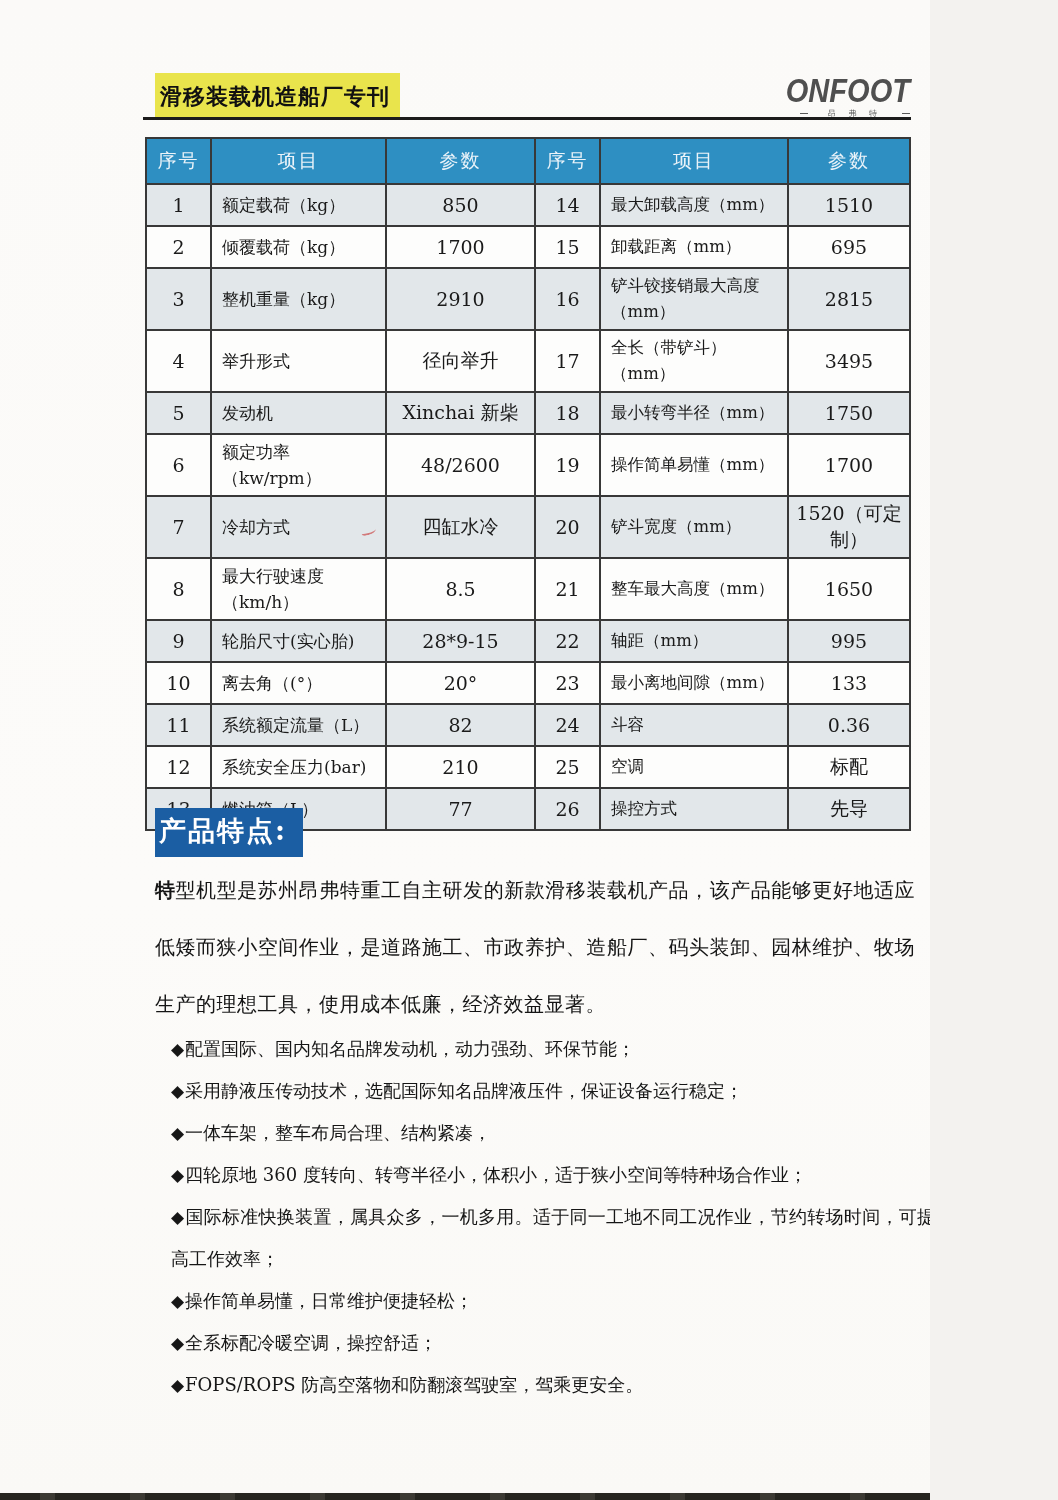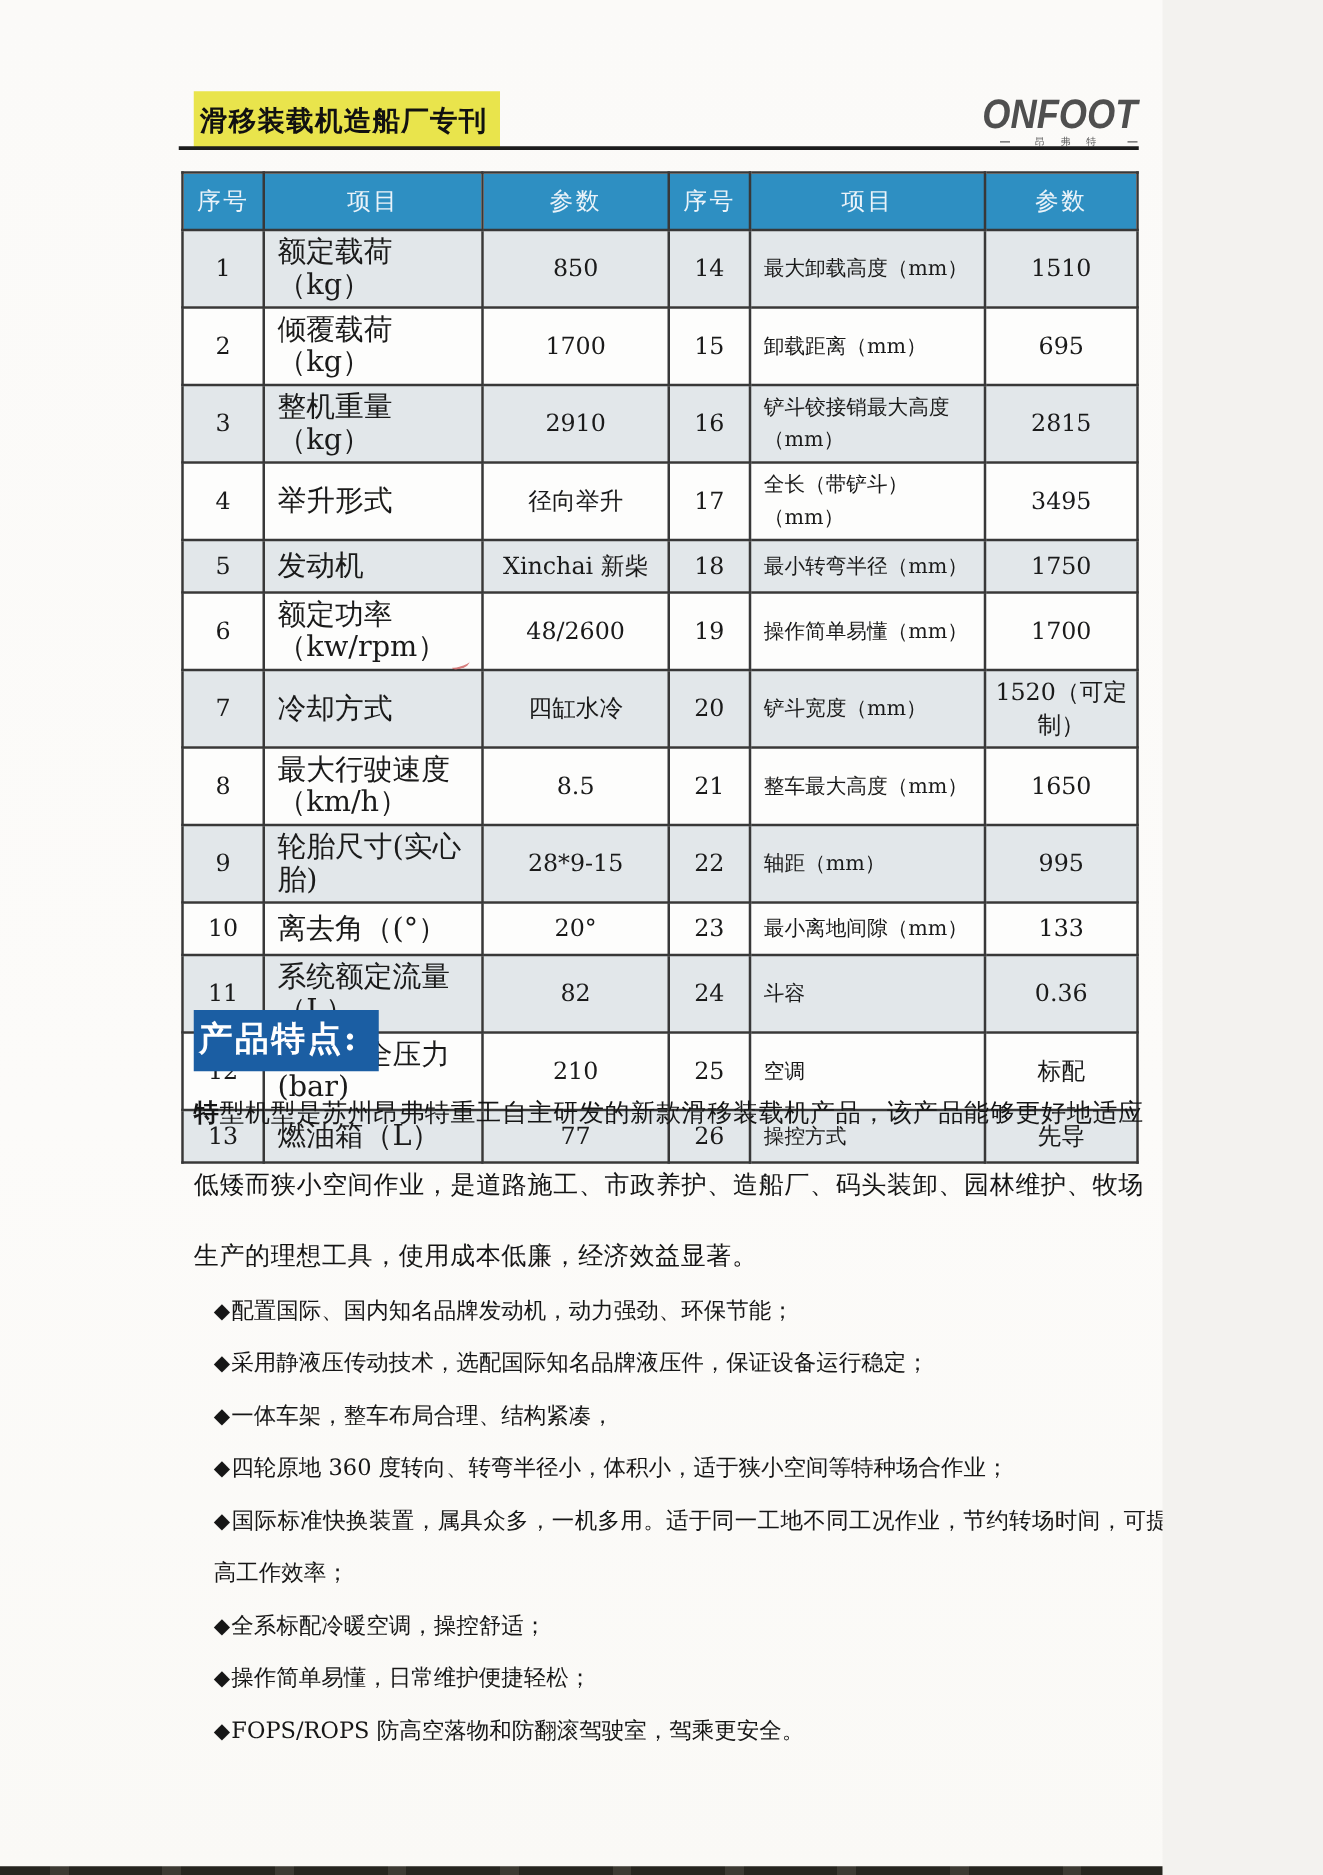--- a/index.html
+++ b/index.html
@@ -66,21 +66,21 @@
     overflow:hidden;
   }
   table.spec th{
     background:var(--header-blue);color:#eaf3f9;
     font-size:19px;font-weight:normal;height:46px;letter-spacing:2px;
   }
   table.spec td{
     font-size:19px;height:42px;padding:4px 6px;text-align:center;
   }
   table.spec td.item{
-    text-align:left;padding-left:10px;font-size:23px;line-height:26px;
+    text-align:left;padding-left:10px;font-size:17px;line-height:26px;
   }
   table.spec td.item2{font-size:16.5px;}
   table.spec tbody tr:nth-child(odd){background:var(--stripe);}
   table.spec tbody tr:nth-child(even){background:#fdfdfc;}
   
   .pen-mark{
     position:absolute;left:361px;top:528px;width:15px;height:7px;
     border-bottom:2.5px solid #d06868;border-radius:0 0 60% 40%;
     transform:rotate(-14deg);opacity:.85;
   }
@@ -263,19 +263,19 @@
   <div class="feat-head">产品特点:</div>
 
   <p class="intro"><b>特</b><span>型机型是苏州昂弗特重工自主研发的新款滑移装载机产品，该产品能够更好地适应低矮而狭小空间作业，是道路施工、市政养护、造船厂、码头装卸、园林维护、牧场生产的理想工具，使用成本低廉，经济效益显著。</span></p>
 
   <ul class="bullets" id="feature-list">
       <li><span class="bullet-marker">◆</span><span>配置国际、国内知名品牌发动机，动力强劲、环保节能；</span></li>
       <li><span class="bullet-marker">◆</span><span>采用静液压传动技术，选配国际知名品牌液压件，保证设备运行稳定；</span></li>
       <li><span class="bullet-marker">◆</span><span>一体车架，整车布局合理、结构紧凑，</span></li>
       <li><span class="bullet-marker">◆</span><span>四轮原地 360 度转向、转弯半径小，体积小，适于狭小空间等特种场合作业；</span></li>
       <li><span class="bullet-marker">◆</span><span>国际标准快换装置，属具众多，一机多用。适于同一工地不同工况作业，节约转场时间，可提高工作效率；</span></li>
+      <li><span class="bullet-marker">◆</span><span>操作简单易懂，日常维护便捷轻松；</span></li>
       <li><span class="bullet-marker">◆</span><span>全系标配冷暖空调，操控舒适；</span></li>
-      <li><span class="bullet-marker">◆</span><span>操作简单易懂，日常维护便捷轻松；</span></li>
       <li><span class="bullet-marker">◆</span><span>FOPS/ROPS 防高空落物和防翻滚驾驶室，驾乘更安全。</span></li>
     </ul>
 
   <div class="scan-edge"></div>
 </div>
 
 </body></html>

